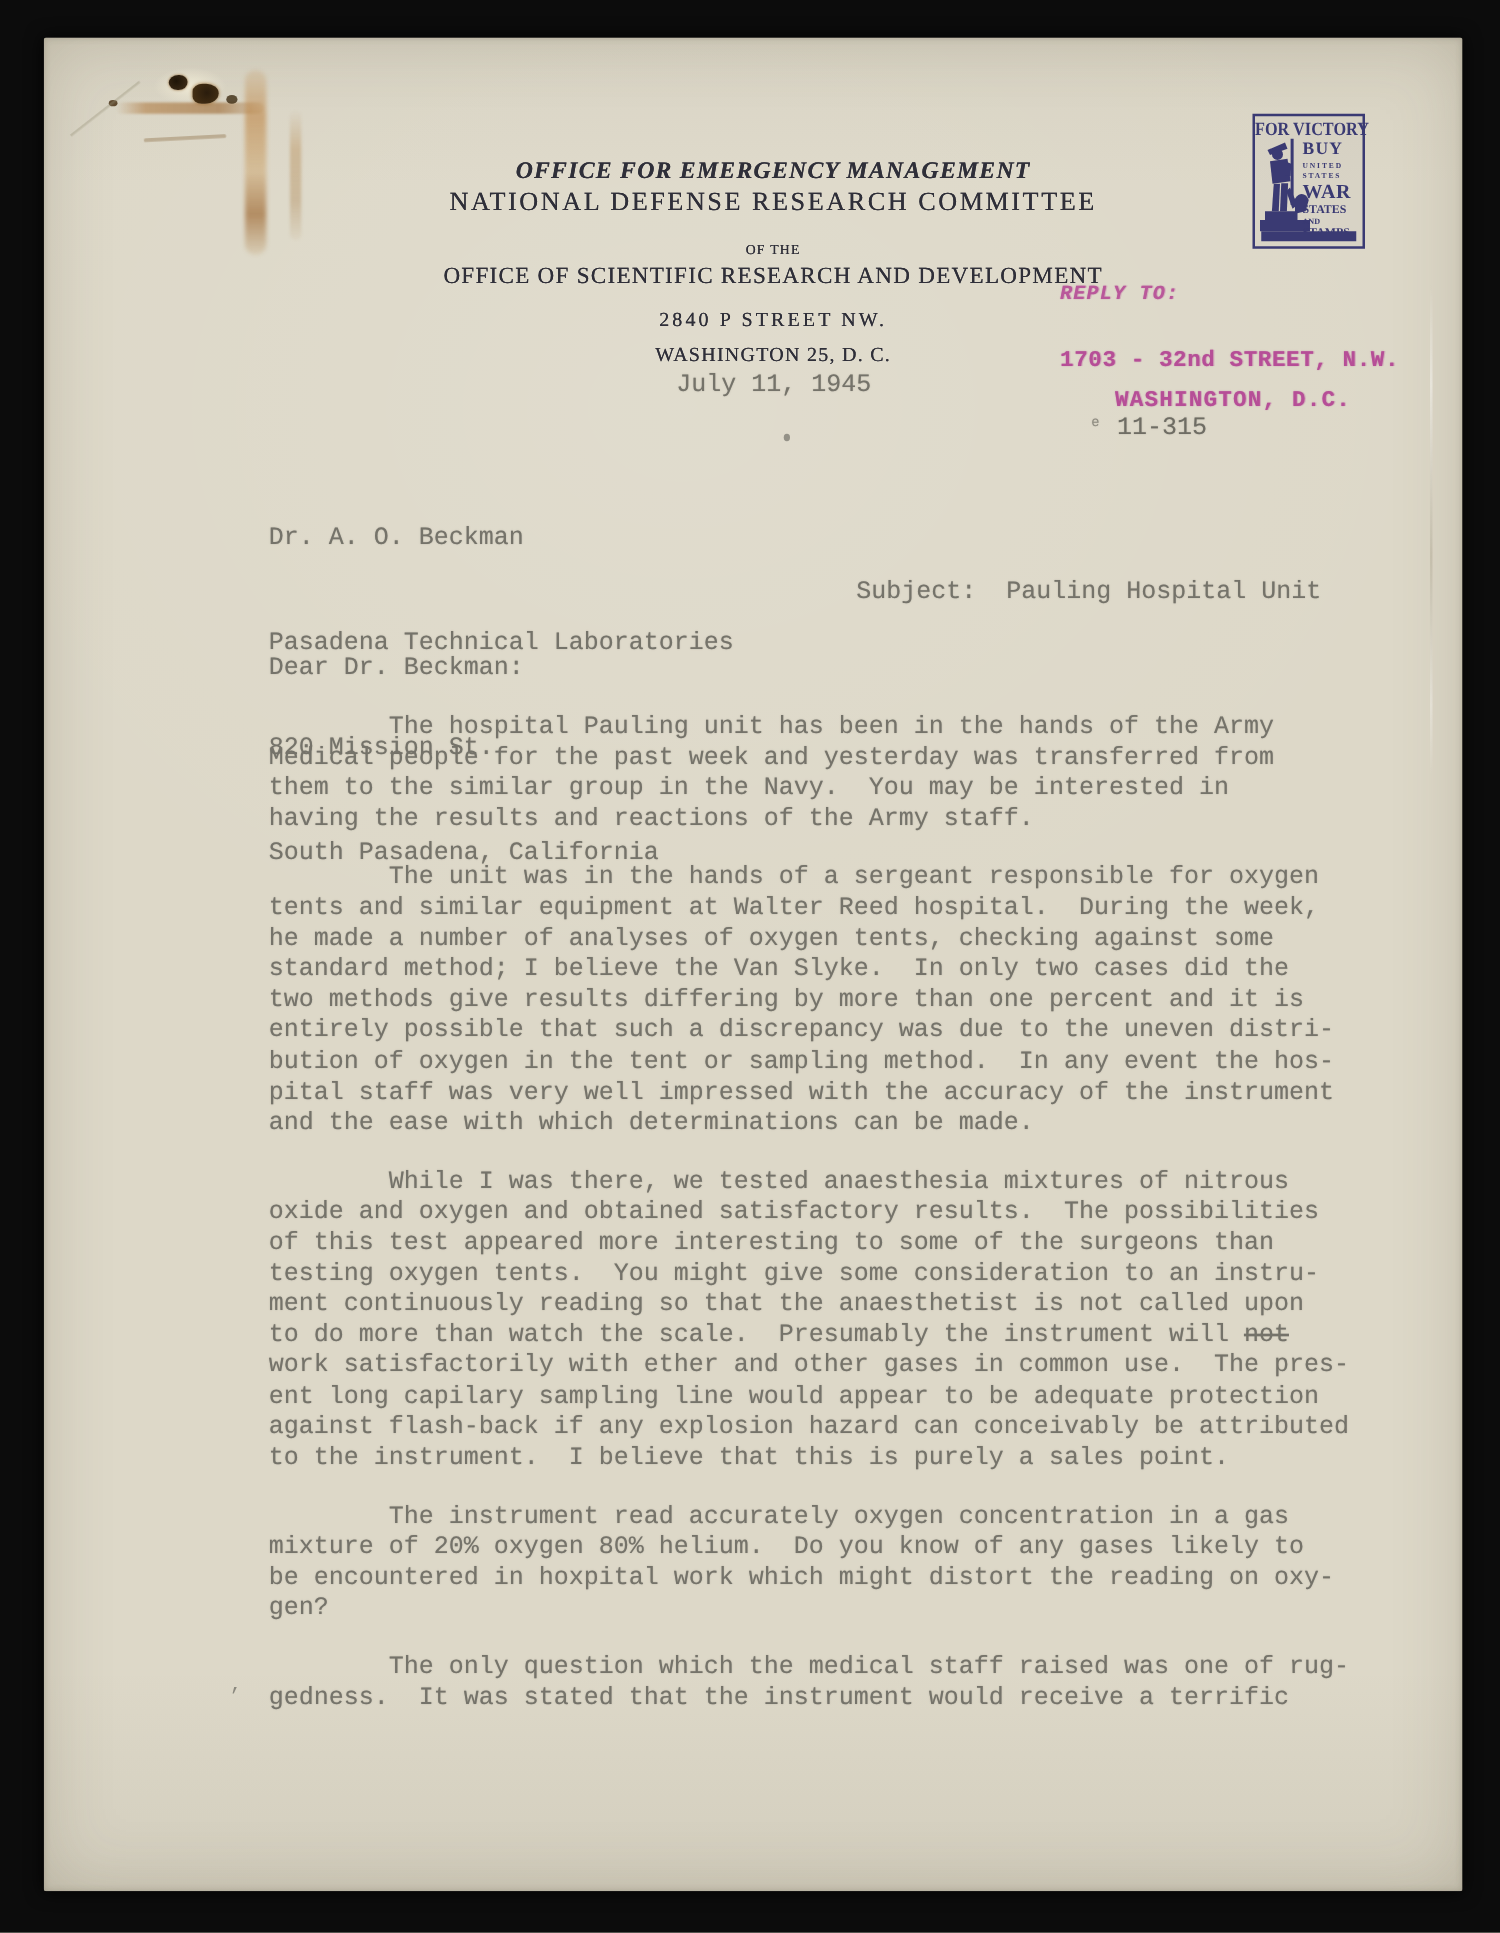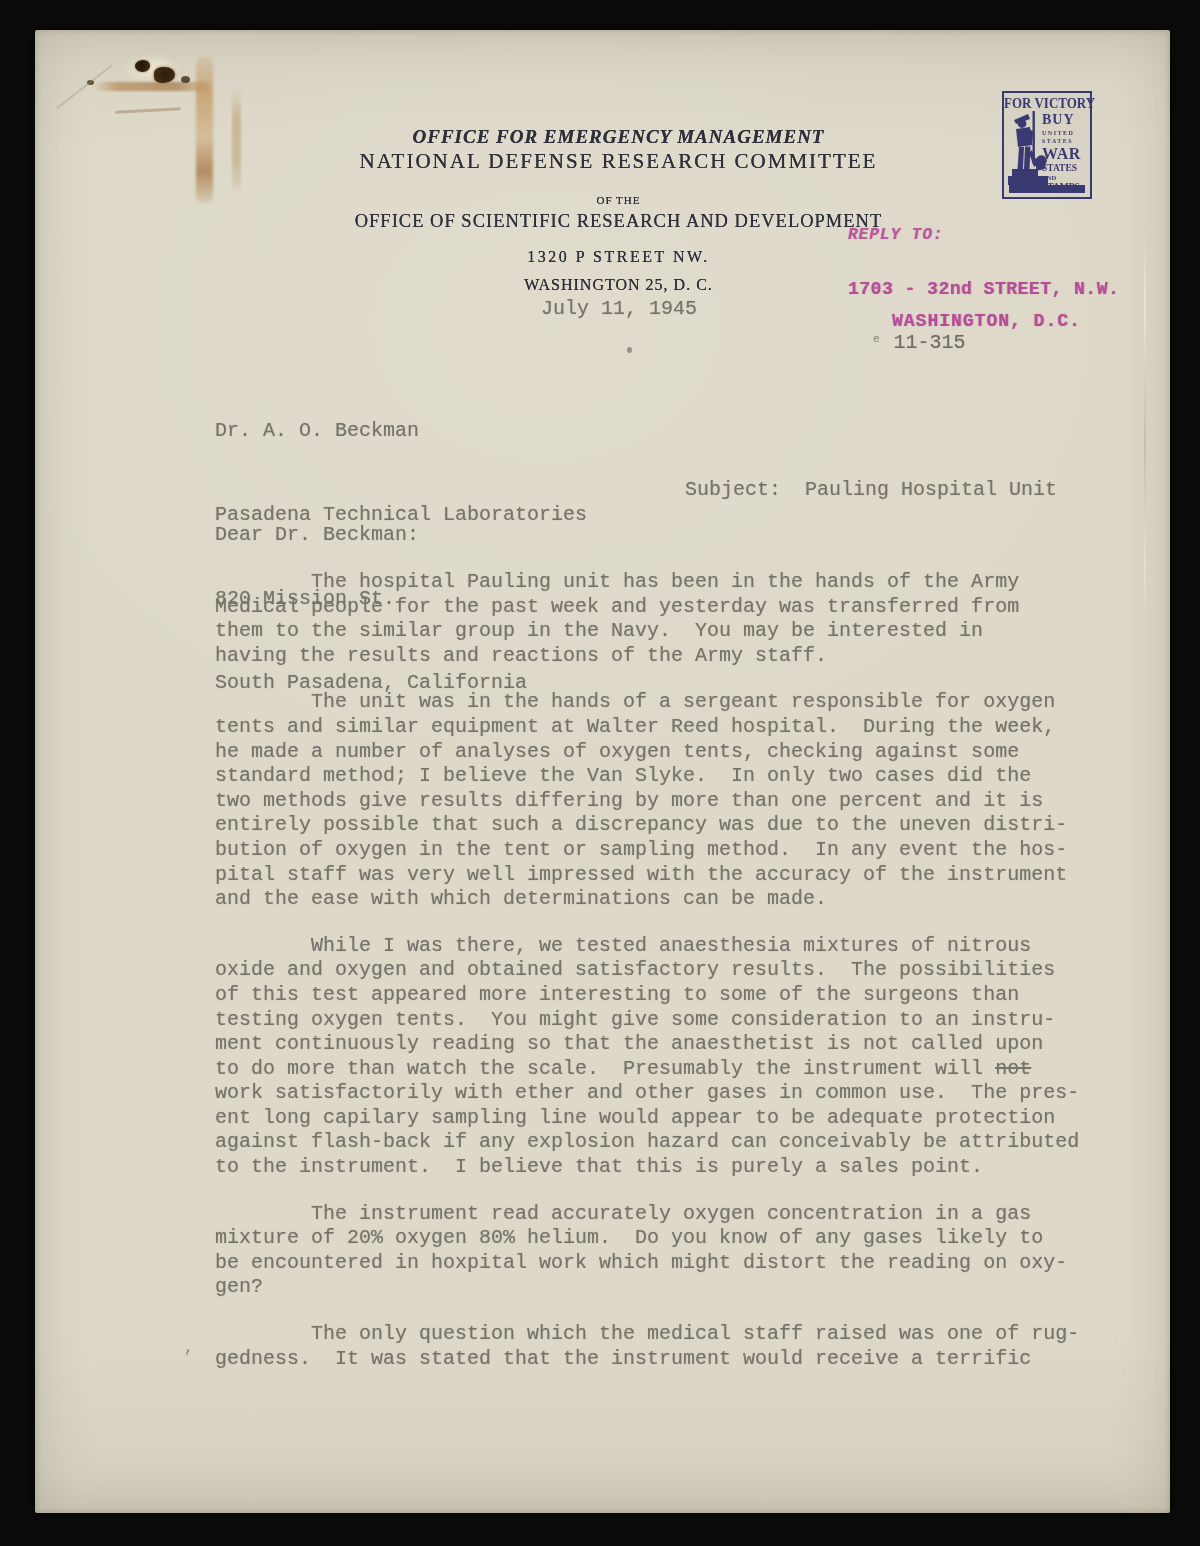--- a/index.html
+++ b/index.html
@@ -72,21 +72,21 @@
   
   .typed{
     position:absolute;font-family:"Liberation Mono",monospace;font-size:20px;
     color:var(--ink-typed);white-space:pre;
     text-shadow:0 0 1px rgba(117,115,106,0.55);
   }
   .filenum{left:838px;top:301px;color:#6f6d64;}
   .filenum .stray{font-size:11px;vertical-align:6px;opacity:.7;margin-right:14px;}
   .dateline{left:486px;top:267px;margin-left:20px;}
   .recipient{left:180px;top:331px;line-height:28px;}
-  .subject{left:650px;top:448px;}
+  .subject{left:650px;top:432px;}
   .salutation{left:180px;top:493px;text-align:right;}
   .letter-body{left:180px;top:540px;line-height:24.6px;}
   .para + .para{margin-top:22px;}
   .strike{text-decoration:line-through;text-decoration-thickness:2px;}
 
   
   .stain{position:absolute;pointer-events:none;}
   .halo1{left:88px;top:24px;width:58px;height:30px;border-radius:50%;
     background:radial-gradient(closest-side,#efe9d4,rgba(239,233,212,0));}
   .hole1{left:100px;top:30px;width:15px;height:12px;border-radius:55% 45% 50% 50%;
@@ -133,21 +133,21 @@
     <div class="stain crease-v"></div>
     <div class="stain crease-d"></div>
     <div class="stain speck-date"></div>
     <div class="stain speck-margin">,</div>
 
     <div class="letterhead">
       <div class="lh-agency">OFFICE FOR EMERGENCY MANAGEMENT</div>
       <div class="lh-committee">NATIONAL DEFENSE RESEARCH COMMITTEE</div>
       <div class="lh-ofthe">OF THE</div>
       <div class="lh-parent">OFFICE OF SCIENTIFIC RESEARCH AND DEVELOPMENT</div>
-      <div class="lh-street">1320 P STREET NW.</div>
+      <div class="lh-street">2840 P STREET NW.</div>
       <div class="lh-city">WASHINGTON 25, D. C.</div>
     </div>
 
     <div class="vstamp">
       <div class="vs-top">FOR VICTORY</div>
       <svg class="vs-statue" viewBox="0 0 44 84" xmlns="http://www.w3.org/2000/svg">
         <g fill="#3a3a73">
           <rect x="26.5" y="1" width="2.4" height="53"></rect>
           <path d="M26 40 l6 14 -4 3 -5 -14 z"></path>
           <polygon points="8,10 22,4 24,9 10,14"></polygon>

